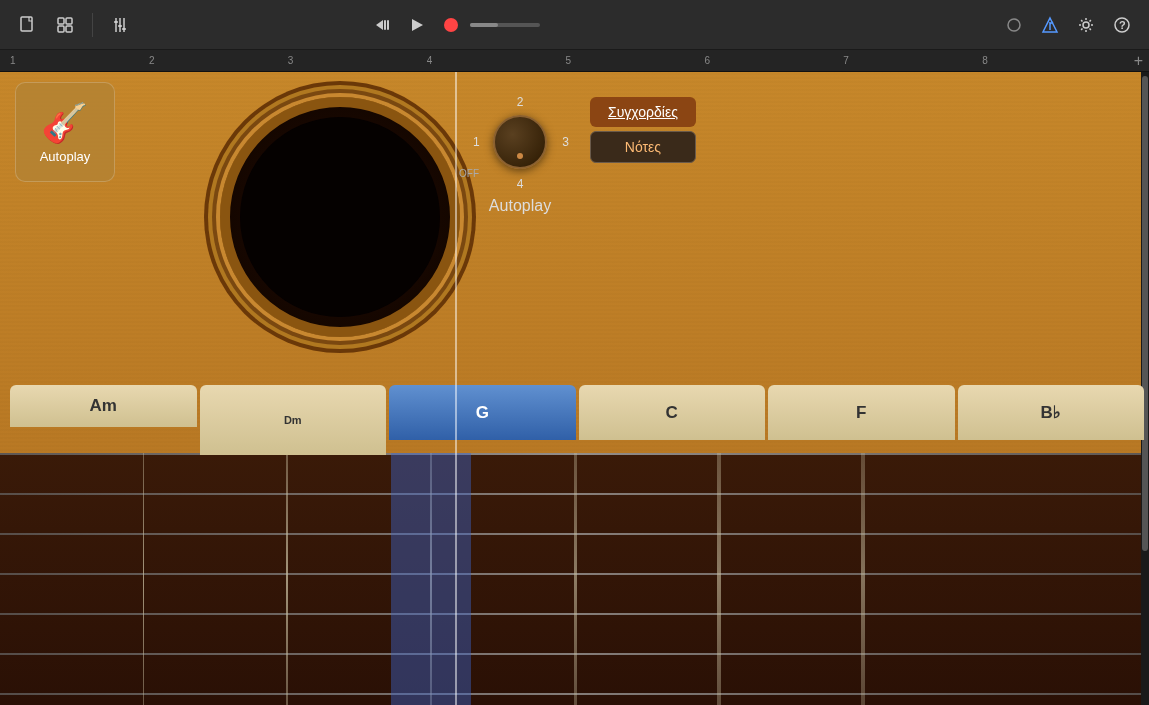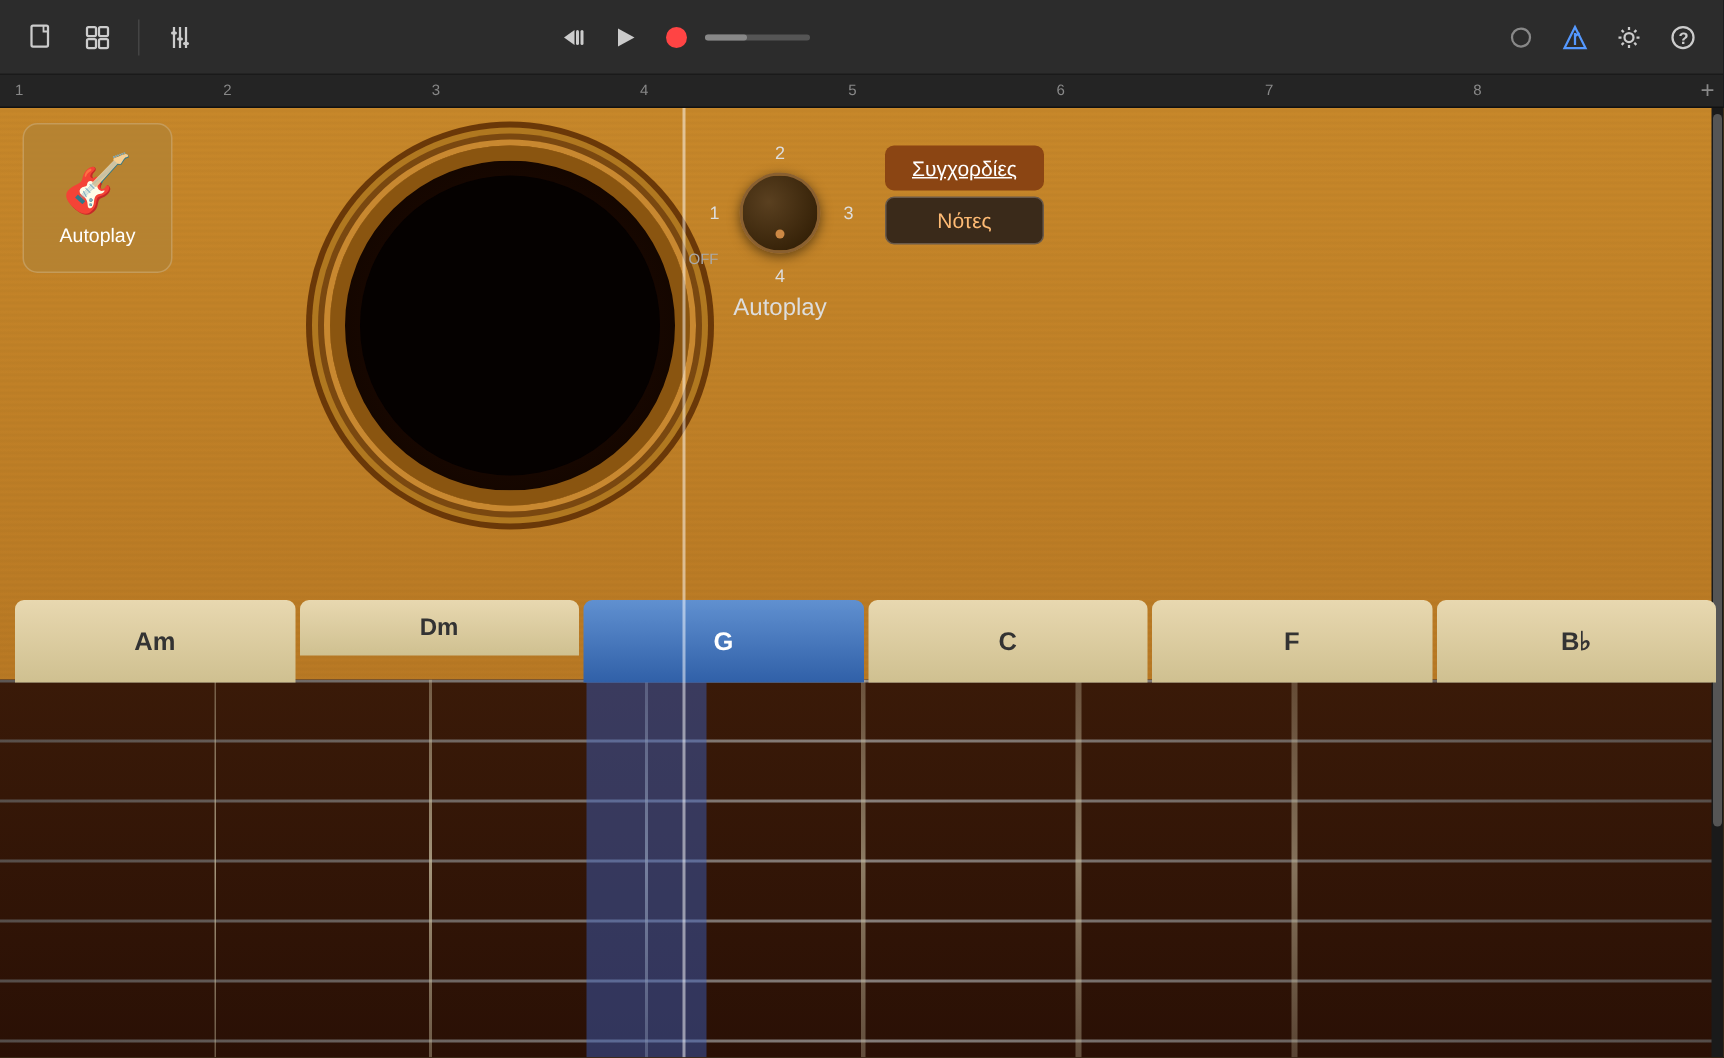--- a/index.html
+++ b/index.html
@@ -333,22 +333,22 @@
       </div>
       <span style="font-size:16px; color:#ddd; margin-top:6px;">Autoplay</span>
     </div>
 
     <div class="mode-buttons" style="position:absolute; top:25px; left:590px; display:flex; flex-direction:column; gap:4px;">
       <button class="mode-btn mode-btn-active" style="padding:7px 18px; border-radius:6px; font-size:14px; cursor:pointer; border:none; font-weight:500; background:#8B4513; color:#fff;">Συγχορδίες</button>
       <button class="mode-btn mode-btn-inactive" style="padding:7px 18px; border-radius:6px; font-size:14px; cursor:pointer; border:1px solid #6a5a4a; font-weight:500; background:#3a2a1a; color:#fdba74;">Νότες</button>
     </div>
 
     <div style="position:absolute; bottom:250px; left:5px; right:0; display:flex; gap:3px; padding:0 5px; z-index:10;">
-      <button style="flex:1; height:55px; background:linear-gradient(180deg,#e8d8b0 0%,#cfc090 100%); border:none; border-radius:6px 6px 0 0; cursor:pointer; font-size:17px; font-weight:700; color:#333; display:flex; align-items:center; justify-content:center;">Am</button>
-      <button style="flex:1; height:37px; background:linear-gradient(180deg,#e8d8b0 0%,#cfc090 100%); border:none; border-radius:6px 6px 0 0; cursor:pointer; font-size:16px; font-weight:700; color:#333; display:flex; align-items:center; justify-content:center;">Dm</button>
+      <button style="flex:1; height:42px; background:linear-gradient(180deg,#e8d8b0 0%,#cfc090 100%); border:none; border-radius:6px 6px 0 0; cursor:pointer; font-size:17px; font-weight:700; color:#333; display:flex; align-items:center; justify-content:center;">Am</button>
+      <button style="flex:1; height:70px; background:linear-gradient(180deg,#e8d8b0 0%,#cfc090 100%); border:none; border-radius:6px 6px 0 0; cursor:pointer; font-size:11px; font-weight:700; color:#333; display:flex; align-items:center; justify-content:center;">Dm</button>
       <button style="flex:1; height:55px; background:linear-gradient(180deg,#6090d0 0%,#3060a8 100%); border:none; border-radius:6px 6px 0 0; cursor:pointer; font-size:17px; font-weight:700; color:#fff; display:flex; align-items:center; justify-content:center;">G</button>
       <button style="flex:1; height:55px; background:linear-gradient(180deg,#e8d8b0 0%,#cfc090 100%); border:none; border-radius:6px 6px 0 0; cursor:pointer; font-size:17px; font-weight:700; color:#333; display:flex; align-items:center; justify-content:center;">C</button>
       <button style="flex:1; height:55px; background:linear-gradient(180deg,#e8d8b0 0%,#cfc090 100%); border:none; border-radius:6px 6px 0 0; cursor:pointer; font-size:17px; font-weight:700; color:#333; display:flex; align-items:center; justify-content:center;">F</button>
       <button style="flex:1; height:55px; background:linear-gradient(180deg,#e8d8b0 0%,#cfc090 100%); border:none; border-radius:6px 6px 0 0; cursor:pointer; font-size:17px; font-weight:700; color:#333; display:flex; align-items:center; justify-content:center;">B♭</button>
     </div>
 
     <div style="position:absolute; bottom:0; left:0; right:0; height:252px; background:linear-gradient(180deg,#3a1a08 0%,#2a1005 100%); overflow:hidden;">
 
       <div style="position:absolute; top:0; bottom:0; left:calc(37.5% - 40px); width:80px; background:rgba(60,100,200,0.45); z-index:5;"></div>
 

